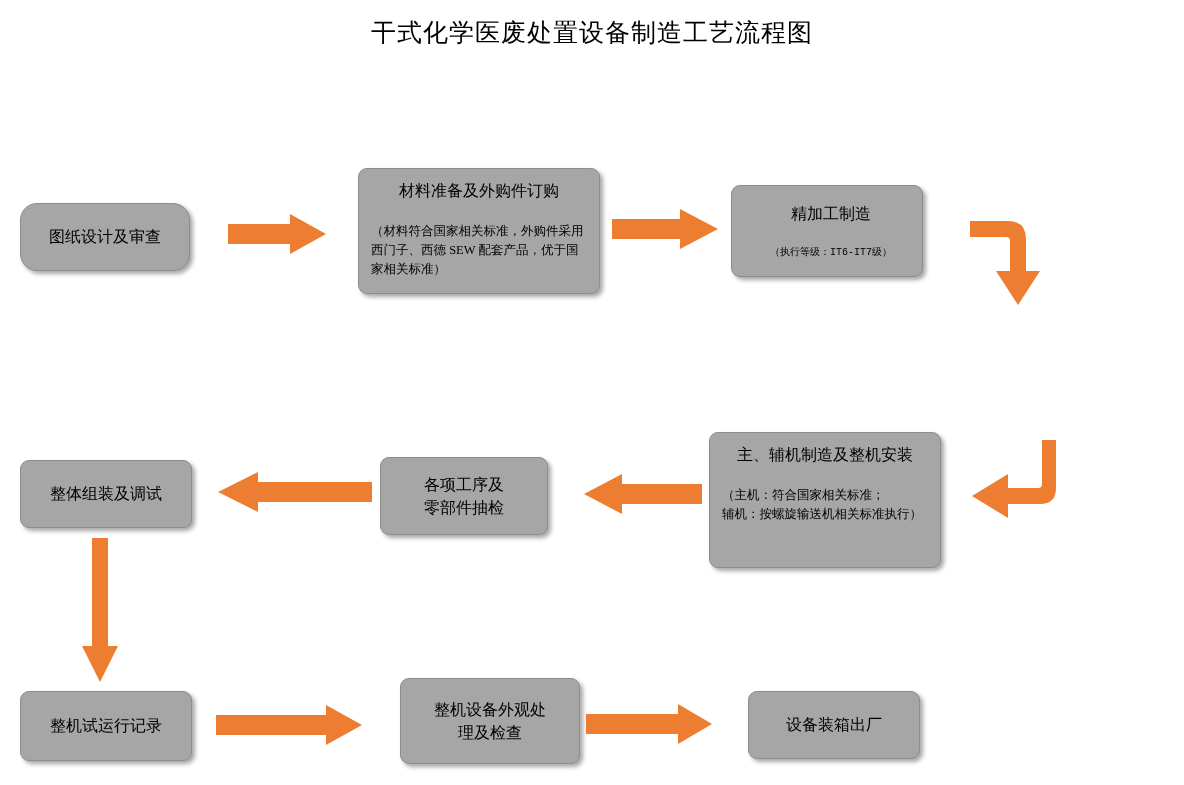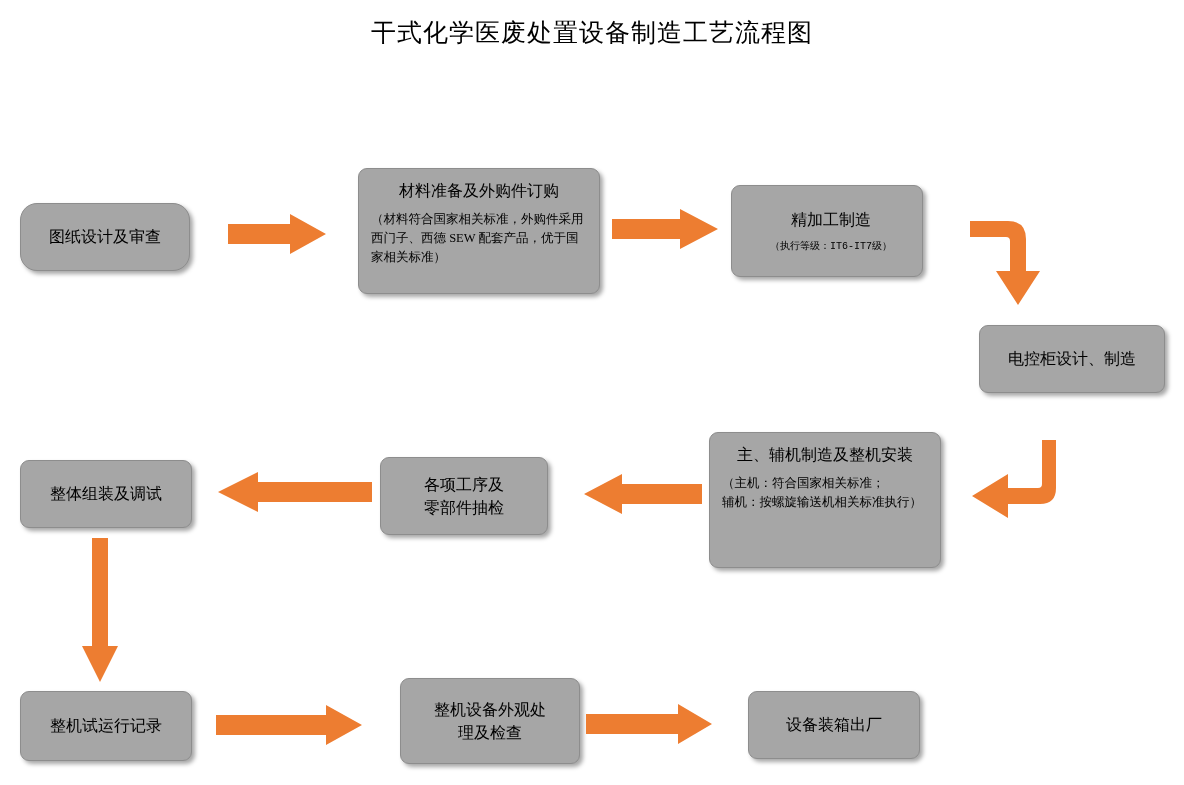--- a/index.html
+++ b/index.html
@@ -46,21 +46,21 @@
     color: #000;
   }
   .node .main {
     font-size: 16px;
     line-height: 1.45;
     white-space: pre-line;
   }
   .node .sub {
     font-size: 12.5px;
     line-height: 1.5;
-    margin-top: 8px;
+    margin-top: 20px;
     white-space: pre-line;
   }
   .node .sub.mono {
     font-family: "Liberation Mono", monospace;
     font-size: 10px;
   }
   .node.textblock {
     align-items: flex-start;
     justify-content: flex-start;
     text-align: left;
@@ -98,23 +98,20 @@
   <div class="node textblock" style="left:358px; top:168px; width:242px; height:126px;">
     <div class="main">材料准备及外购件订购</div>
     <div class="sub">（材料符合国家相关标准，外购件采用西门子、西德 SEW 配套产品，优于国家相关标准）</div>
   </div>
 
   <div class="node" style="left:731px; top:185px; width:192px; height:92px;padding-left:8px;">
     <div class="main">精加工制造</div>
     <div class="sub mono">（执行等级：IT6-IT7级）</div>
   </div>
 
-  <div class="node" style="left:979px; top:325px; width:186px; height:68px;">
-    <div class="main">电控柜设计、制造</div>
-  </div>
 
   <div class="node textblock" style="left:709px; top:432px; width:232px; height:136px;">
     <div class="main">主、辅机制造及整机安装</div>
     <div class="sub">（主机：符合国家相关标准；
 辅机：按螺旋输送机相关标准执行）</div>
   </div>
 
   <div class="node" style="left:380px; top:457px; width:168px; height:78px;">
     <div class="main">各项工序及
 零部件抽检</div>

